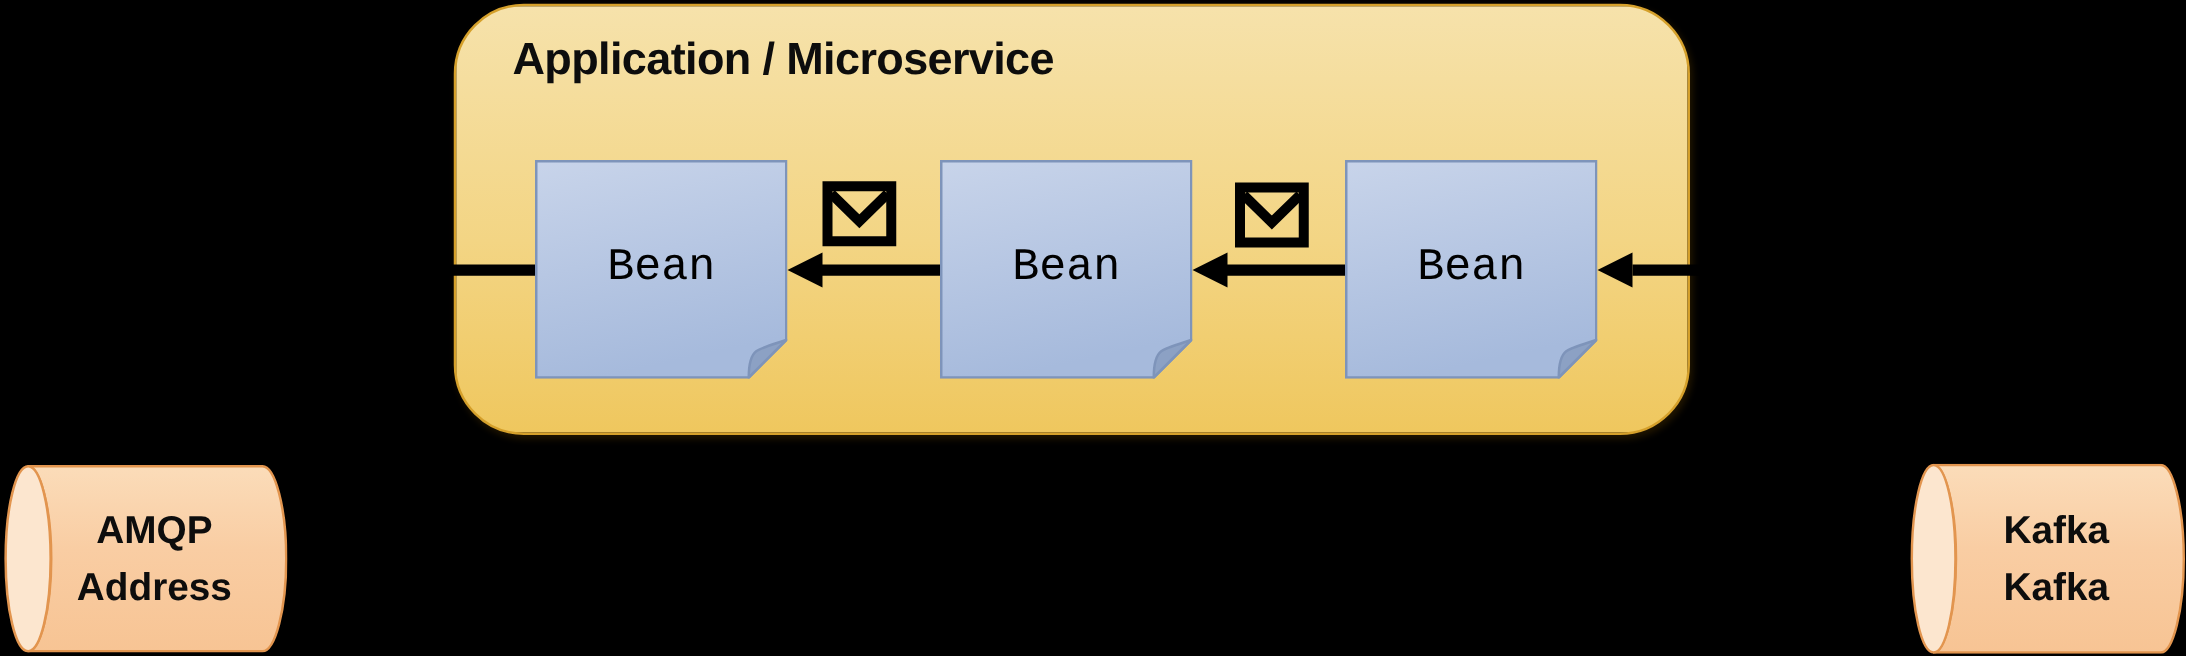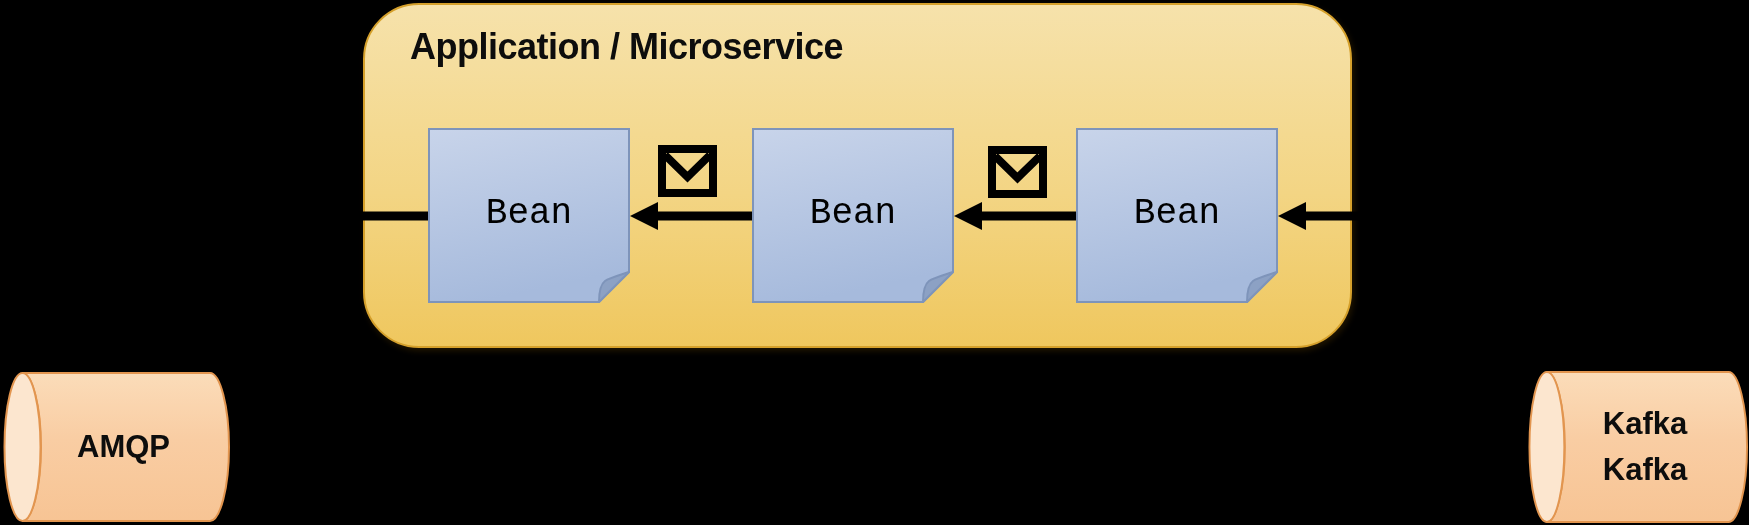--- a/index.html
+++ b/index.html
@@ -185,20 +185,21 @@
     <div class="bean-label">Bean</div>
   </div>
 
   <div class="cylinder cyl-amqp">
     <svg viewBox="0 0 227 150" width="227" height="150" preserveAspectRatio="none">
       <path d="M19,1 L207,1 C217,1 226,34 226,75 C226,116 217,149 207,149 L19,149 C29,149 38,116 38,75 C38,34 29,1 19,1 Z" fill="url(#cylGrad)" stroke="#E2954F" stroke-width="2"></path>
       <ellipse cx="19.5" cy="75" rx="18" ry="74" fill="#FCE6CF" stroke="#E2954F" stroke-width="2"></ellipse>
     </svg>
     <div class="cyl-label">
       <span>AMQP</span>
+      <span>Address</span>
     </div>
   </div>
 
   <div class="cylinder cyl-kafka">
     <svg viewBox="0 0 227 150" width="220" height="152" preserveAspectRatio="none">
       <path d="M19,1 L207,1 C217,1 226,34 226,75 C226,116 217,149 207,149 L19,149 C29,149 38,116 38,75 C38,34 29,1 19,1 Z" fill="url(#cylGrad)" stroke="#E2954F" stroke-width="2"></path>
       <ellipse cx="19.5" cy="75" rx="18" ry="74" fill="#FCE6CF" stroke="#E2954F" stroke-width="2"></ellipse>
     </svg>
     <div class="cyl-label">
       <span>Kafka</span>

